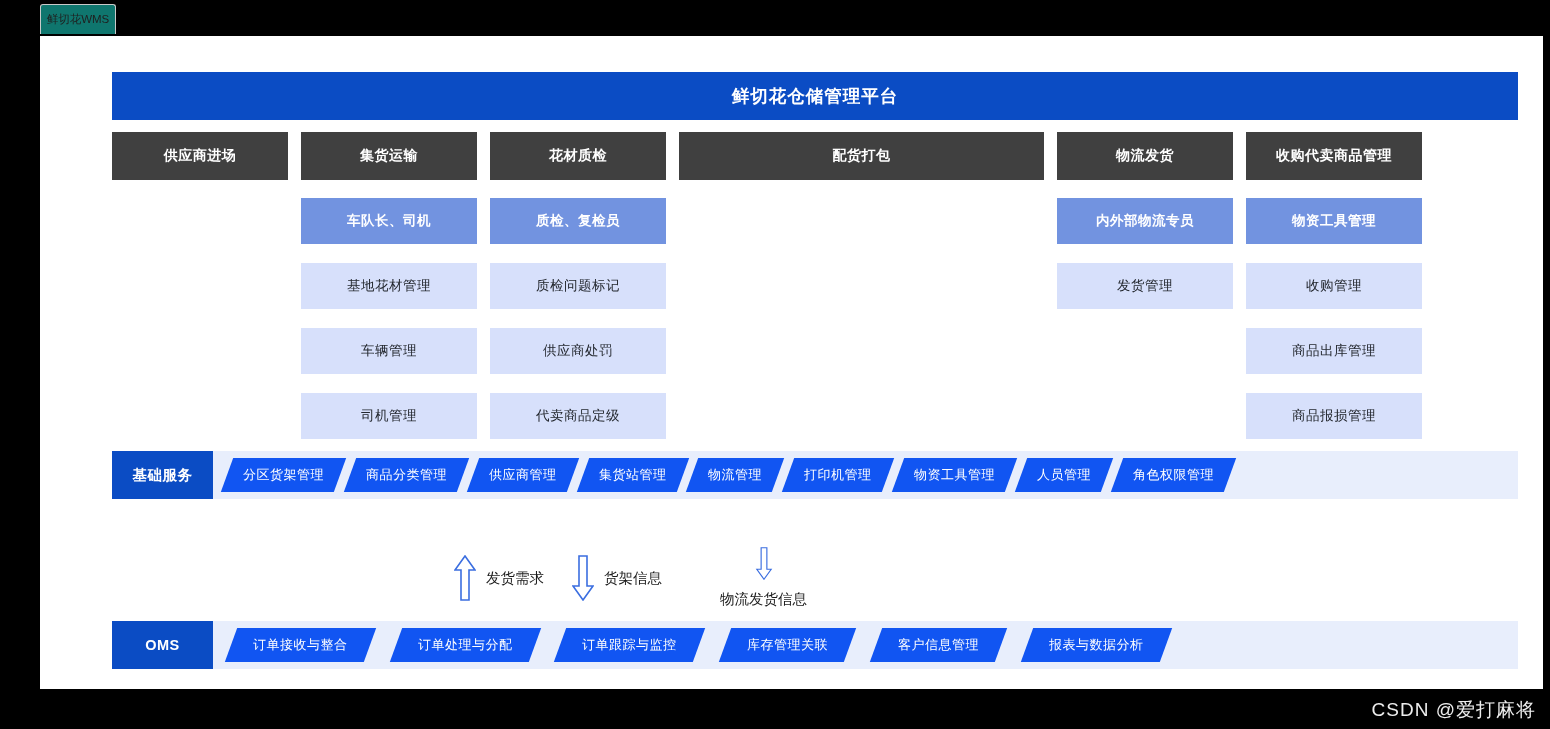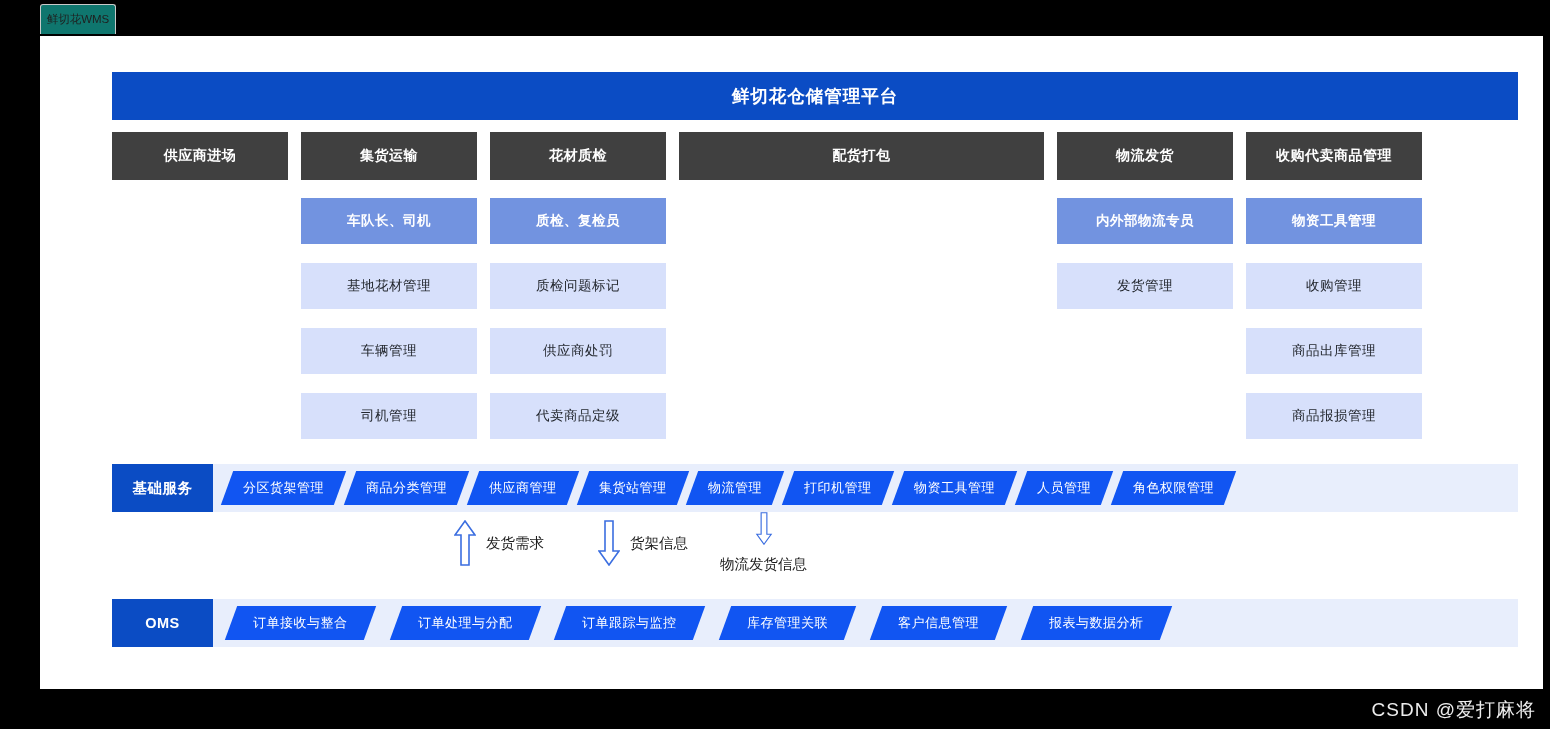--- a/index.html
+++ b/index.html
@@ -107,21 +107,21 @@
     background: #d7e0fb;
     color: #23272e;
     font-size: 13.5px;
     display: flex;
     align-items: center;
     justify-content: center;
     letter-spacing: 0.5px;
   }
   
   .band {
-    margin-top: 25px;
+    margin-top: 12px;
     height: 48px;
     background: #e8eefc;
     display: flex;
     align-items: stretch;
     position: relative;
   }
   .band-label {
     width: 101px;
     background: #0b4cc4;
     color: #ffffff;
@@ -154,20 +154,21 @@
     white-space: nowrap;
     letter-spacing: 0.5px;
   }
   .chip > span { transform: skewX(20deg); display: block; }
   .chips-oms { gap: 26px; padding-left: 18px; }
   .chips-oms .chip { padding: 0 22px; }
   
   .flow-row {
     height: 62px;
     position: relative;
+    margin-top: 48px;
   }
   .flow-item {
     position: absolute;
     top: 0;
     display: flex;
     align-items: center;
     gap: 10px;
     height: 62px;
   }
   .flow-label {
@@ -298,21 +299,21 @@
           </div>
       </div>
 
       <div class="flow-row" id="flow-row">
           <div class="flow-item" style="left: 342px;">
             <svg width="22" height="46" viewBox="0 0 22 46" class="arrow-svg">
               <path d="M11 1 L21 15 L15 15 L15 45 L7 45 L7 15 L1 15 Z" fill="#ffffff" stroke="#3b6ee0" stroke-width="1.6"></path>
             </svg>
             <div class="flow-label">发货需求</div>
           </div>
-          <div class="flow-item" style="left: 486px;">
+          <div class="flow-item" style="left: 460px;">
             <svg width="22" height="46" viewBox="0 0 22 46" class="arrow-svg">
               <path d="M11 45 L21 31 L15 31 L15 1 L7 1 L7 31 L1 31 Z" fill="#ffffff" stroke="#3b6ee0" stroke-width="1.6"></path>
             </svg>
             <div class="flow-label">货架信息</div>
           </div>
           <div class="flow-item" style="left: 608px; flex-direction: column;">
             <svg width="22" height="46" viewBox="0 0 22 46" class="arrow-svg">
               <path d="M11 45 L21 31 L15 31 L15 1 L7 1 L7 31 L1 31 Z" fill="#ffffff" stroke="#3b6ee0" stroke-width="1.6"></path>
             </svg>
             <div class="flow-label">物流发货信息</div>

